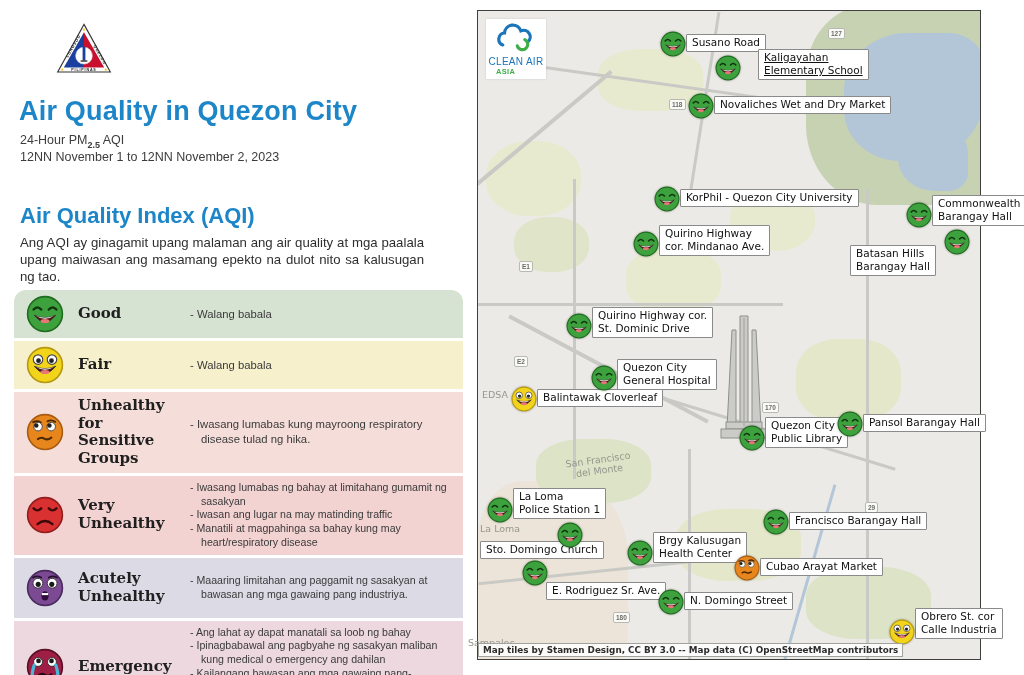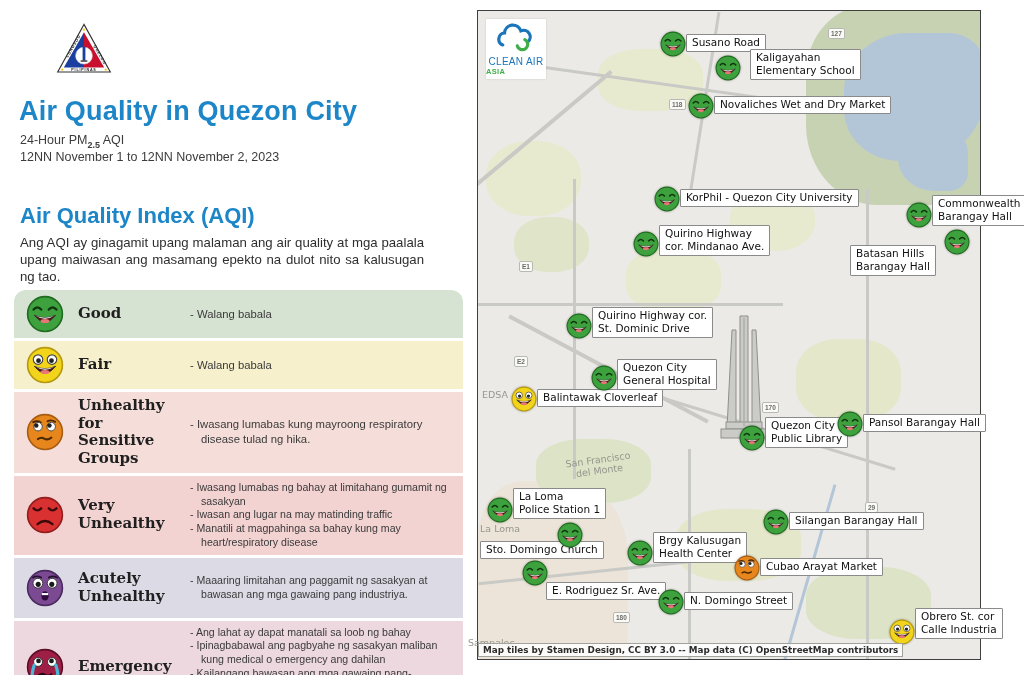--- a/index.html
+++ b/index.html
@@ -48,21 +48,21 @@
   .mlabel { position:absolute; z-index:5; background:#ffffff; border:1px solid #8a8a8a;
             padding:1px 5px 2px 5px; font-family:"DejaVu Sans", sans-serif; font-size:10.5px;
             line-height:1.26; color:#111; white-space:pre; border-radius:1px; }
   .shield { position:absolute; background:#fafaf7; border:1px solid #b9b9b4; color:#6b6b66;
             font-size:6.5px; font-weight:bold; padding:0 2px; border-radius:2px; line-height:9px; }
   .place-label { position:absolute; color:#97978e; font-family:"DejaVu Sans", sans-serif;
                  font-size:9.5px; white-space:pre; text-align:center; }
   #clean-air-logo { position:absolute; left:8px; top:8px; width:60px; height:60px; background:#fff;
                     z-index:7; text-align:center; padding-top:3px; box-shadow:0 0 2px rgba(0,0,0,.15); }
   #clean-air-logo .l1 { font-size:10px; font-weight:normal; color:#1b75bb; letter-spacing:0.3px; }
-  #clean-air-logo .l2 { font-size:7.5px; font-weight:bold; color:#3fae49; letter-spacing:0.3px; text-align:left; }
+  #clean-air-logo .l2 { font-size:7.5px; font-weight:bold; color:#3fae49; letter-spacing:0.3px; text-align:left; padding-left:10px;}
   #monument { position:absolute; left:241px; top:297px; width:50px; height:142px; z-index:4; }
   #map-attribution { position:absolute; left:0px; bottom:2px; z-index:8; background:rgba(255,255,255,.85);
                      border:1px solid #a2a29c; font-size:8.8px; color:#2c2c2c; padding:1px 4px;
                      font-family:"DejaVu Sans", sans-serif; white-space:pre;font-weight:bold; }
 </style>
 </head>
 <body>
 
 <div id="left-panel">
 
@@ -269,21 +269,21 @@
       <div class="mlabel" style="left: 208px; top: 23px;">Susano Road</div>
       <div class="marker" style="left: 195px; top: 33px;">
         <svg viewBox="0 0 24 24" xmlns="http://www.w3.org/2000/svg">
           <circle cx="12" cy="12" r="11" fill="#3da13d" stroke="#1f6b1f" stroke-width="1"></circle>
           <path d="M4.8,9.2 Q7.2,6.4 9.6,9.2 M14.4,9.2 Q16.8,6.4 19.2,9.2" fill="none" stroke="#11330f" stroke-width="1.5" stroke-linecap="round"></path>
           <path d="M5.2,12.8 Q12,21.5 18.8,12.8 Q12,15.8 5.2,12.8 Z" fill="#4f1616" stroke="#333" stroke-width="0.5"></path>
           <path d="M6.4,13.3 Q12,15.4 17.6,13.3 Q12,16.8 6.4,13.3 Z" fill="#fff"></path>
           <ellipse cx="12" cy="16.4" rx="2.8" ry="1.3" fill="#e97676"></ellipse>
         </svg>
       </div>
-      <div class="mlabel" style="left: 272px; top: 38px;">Kaligayahan
+      <div class="mlabel" style="left: 280px; top: 38px; text-decoration: underline;">Kaligayahan
 Elementary School</div>
       <div class="marker" style="left: 250px; top: 57px;">
         <svg viewBox="0 0 24 24" xmlns="http://www.w3.org/2000/svg">
           <circle cx="12" cy="12" r="11" fill="#3da13d" stroke="#1f6b1f" stroke-width="1"></circle>
           <path d="M4.8,9.2 Q7.2,6.4 9.6,9.2 M14.4,9.2 Q16.8,6.4 19.2,9.2" fill="none" stroke="#11330f" stroke-width="1.5" stroke-linecap="round"></path>
           <path d="M5.2,12.8 Q12,21.5 18.8,12.8 Q12,15.8 5.2,12.8 Z" fill="#4f1616" stroke="#333" stroke-width="0.5"></path>
           <path d="M6.4,13.3 Q12,15.4 17.6,13.3 Q12,16.8 6.4,13.3 Z" fill="#fff"></path>
           <ellipse cx="12" cy="16.4" rx="2.8" ry="1.3" fill="#e97676"></ellipse>
         </svg>
       </div>
@@ -421,21 +421,21 @@
 Health Center</div>
       <div class="marker" style="left: 162px; top: 542px;">
         <svg viewBox="0 0 24 24" xmlns="http://www.w3.org/2000/svg">
           <circle cx="12" cy="12" r="11" fill="#3da13d" stroke="#1f6b1f" stroke-width="1"></circle>
           <path d="M4.8,9.2 Q7.2,6.4 9.6,9.2 M14.4,9.2 Q16.8,6.4 19.2,9.2" fill="none" stroke="#11330f" stroke-width="1.5" stroke-linecap="round"></path>
           <path d="M5.2,12.8 Q12,21.5 18.8,12.8 Q12,15.8 5.2,12.8 Z" fill="#4f1616" stroke="#333" stroke-width="0.5"></path>
           <path d="M6.4,13.3 Q12,15.4 17.6,13.3 Q12,16.8 6.4,13.3 Z" fill="#fff"></path>
           <ellipse cx="12" cy="16.4" rx="2.8" ry="1.3" fill="#e97676"></ellipse>
         </svg>
       </div>
-      <div class="mlabel" style="left: 311px; top: 501px;">Silangan Barangay Hall</div>
+      <div class="mlabel" style="left: 311px; top: 501px;">Francisco Barangay Hall</div>
       <div class="marker" style="left: 298px; top: 511px;">
         <svg viewBox="0 0 24 24" xmlns="http://www.w3.org/2000/svg">
           <circle cx="12" cy="12" r="11" fill="#3da13d" stroke="#1f6b1f" stroke-width="1"></circle>
           <path d="M4.8,9.2 Q7.2,6.4 9.6,9.2 M14.4,9.2 Q16.8,6.4 19.2,9.2" fill="none" stroke="#11330f" stroke-width="1.5" stroke-linecap="round"></path>
           <path d="M5.2,12.8 Q12,21.5 18.8,12.8 Q12,15.8 5.2,12.8 Z" fill="#4f1616" stroke="#333" stroke-width="0.5"></path>
           <path d="M6.4,13.3 Q12,15.4 17.6,13.3 Q12,16.8 6.4,13.3 Z" fill="#fff"></path>
           <ellipse cx="12" cy="16.4" rx="2.8" ry="1.3" fill="#e97676"></ellipse>
         </svg>
       </div>
       <div class="mlabel" style="left: 282px; top: 547px;">Cubao Arayat Market</div>

